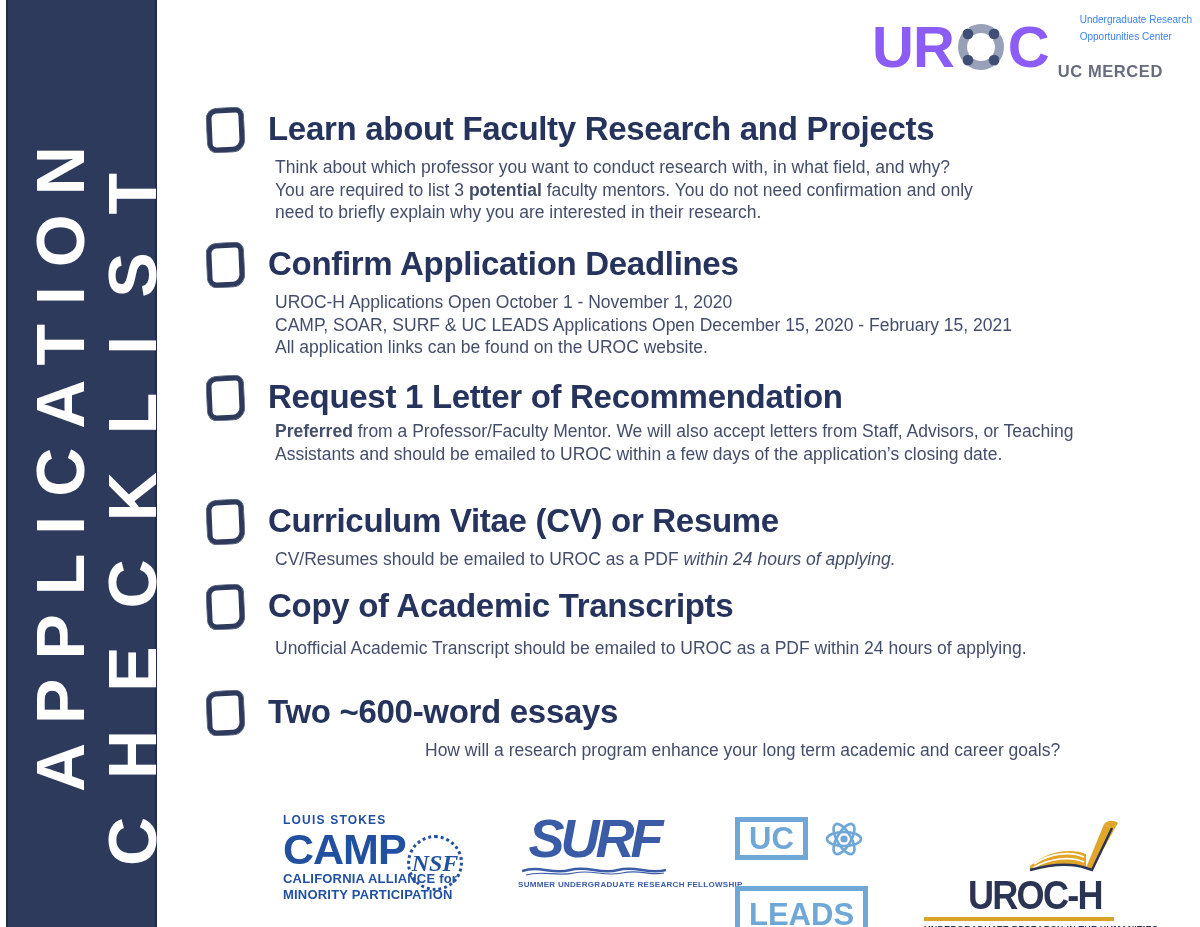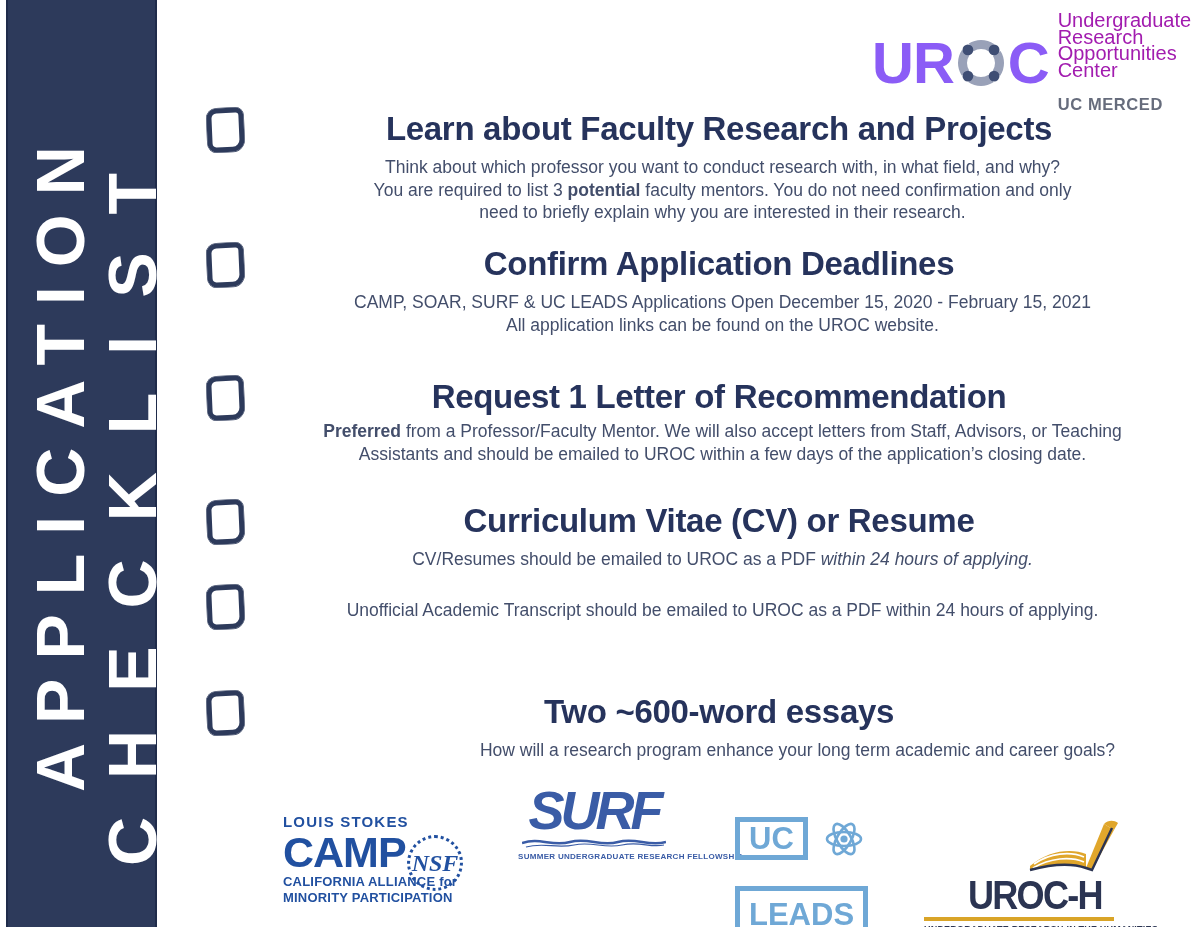--- a/index.html
+++ b/index.html
@@ -19,52 +19,52 @@
     color:#ffffff; font-weight:bold; white-space:nowrap; line-height:1;
   }
   .vword-1 { left:18px; top:792px; font-size:68px; letter-spacing:19px; }
   .vword-2 { left:90px; top:866px; font-size:68px; letter-spacing:38px; }
 
   
   .uroc-logo { position:absolute; left:872px; top:12px; display:flex; align-items:center; }
   .uroc-wordmark { display:flex; align-items:center; color:#8b5cf6; font-weight:bold; font-size:58px; letter-spacing:-1px; line-height:58px; }
   .uroc-ring { margin:0 1px; display:block; }
   .uroc-side { margin-left:9px; }
-  .uroc-tagline { font-size:20px; line-height:16.5px; color:#a21caf; }
+  .uroc-tagline { font-size:10px; line-height:16.5px; color:#3b82f6;margin-left:22px; }
   .uroc-campus { font-size:16.5px; font-weight:bold; color:#666c7c; letter-spacing:0.6px; margin-top:17px; }
 
   
-  .item { position:absolute; left:205px; width:965px;text-align:center; }
+  .item { position:absolute; left:205px; width:965px; }
   .cbx {
     position:absolute; left:2px; top:-2px; width:37px; height:44px;
     border:5px solid #2d3a5b; border-radius:10px 8px 12px 9px; transform:rotate(-2.5deg);
     box-shadow:0 0 0 0.5px #2d3a5b;
   }
   .title { margin-left:63px; font-size:33px; font-weight:bold; color:#26335c; letter-spacing:-0.3px; line-height:38px; }
   .body { margin-left:70px; margin-top:8px; font-size:17.5px; color:#434e6b; line-height:22.5px; }
   .body b { font-weight:bold; }
   .body i { font-style:italic; }
   .indent { padding-left:150px; }
   .it-1 { top:110px; } .it-2 { top:245px; } .it-3 { top:378px; }
   .it-4 { top:502px; } .it-5 { top:587px; } .it-6 { top:693px; }
   .it-3 .body { margin-top:4px; } .it-5 .body { margin-top:12px; }
 
   
   .camp { position:absolute; left:283px; top:813px; color:#2150a0; }
-  .camp-pre { font-size:15px; font-weight:bold; letter-spacing:1.2px; }
+  .camp-pre { font-size:12px; font-weight:bold; letter-spacing:1.2px; }
   .camp-name { position:relative; font-size:43px; font-weight:bold; letter-spacing:-1px; line-height:44px; width:125px; }
   .camp-sun { position:absolute; left:4px; top:10px; width:25px; height:25px; border-radius:50%; z-index:0;
     background:linear-gradient(180deg,#f6a83c 0%,#f6a83c 45%,#cf3b2f 45%,#cf3b2f 62%,#2a4f9e 62%,#2a4f9e 100%); }
   .camp-name span { position:relative; z-index:1; }
   .camp-sub { font-size:13px; font-weight:bold; line-height:15.5px; letter-spacing:0.2px; }
   .nsf { position:absolute; left:407px; top:835px; width:56px; height:56px;
     border:3px dotted #2150a0; border-radius:50%; display:flex; align-items:center; justify-content:center; }
   .nsf-label { font-family:"Liberation Serif","DejaVu Serif",serif; font-weight:bold; font-style:italic; font-size:24px; color:#2150a0; }
 
-  .surf { position:absolute; left:518px; top:784px; width:152px; text-align:center; color:#3a5ca6; }
+  .surf { position:absolute; left:518px; top:812px; width:152px; text-align:center; color:#3a5ca6; }
   .surf-name { font-size:54px; font-weight:bold; font-style:italic; letter-spacing:-4px; line-height:52px; }
   .surf-wave { display:block; margin:0 auto; }
   .surf-caption { font-size:8px; letter-spacing:0.3px; margin-top:4px; white-space:nowrap; font-weight:bold; }
 
   .ucleads { position:absolute; left:735px; top:817px; color:#6fa8d6; }
   .uc-row { display:flex; align-items:center; }
   .uc-box { border:5px solid #6fa8d6; padding:0 9px; font-size:31px; font-weight:bold; line-height:33px; }
   .atom { margin-left:13px; display:block; }
   .leads-box { display:inline-block; border:5px solid #6fa8d6; margin-top:26px; padding:7px 9px; font-size:31px; font-weight:bold; line-height:33px; }
 
@@ -111,20 +111,21 @@
       <div><span>Think about which professor you want to conduct research with, in what field, and why?</span></div>
       <div><span>You are required to list 3 </span><b>potential</b><span> faculty mentors. You do not need confirmation and only</span></div>
       <div><span>need to briefly explain why you are interested in their research.</span></div>
     </div>
   </div>
 
   <div class="item it-2">
     <span class="cbx"></span>
     <div class="title">Confirm Application Deadlines</div>
     <div class="body">
+      <div><span>UROC-H Applications Open October 1 - November 1, 2020</span></div>
       <div><span>CAMP, SOAR, SURF &amp; UC LEADS Applications Open December 15, 2020 - February 15, 2021</span></div>
       <div><span>All application links can be found on the UROC website.</span></div>
     </div>
   </div>
 
   <div class="item it-3">
     <span class="cbx"></span>
     <div class="title">Request 1 Letter of Recommendation</div>
     <div class="body">
       <div><b>Preferred</b><span> from a Professor/Faculty Mentor. We will also accept letters from Staff, Advisors, or Teaching</span></div>
@@ -135,20 +136,21 @@
   <div class="item it-4">
     <span class="cbx"></span>
     <div class="title">Curriculum Vitae (CV) or Resume</div>
     <div class="body">
       <div><span>CV/Resumes should be emailed to UROC as a PDF </span><i>within 24 hours of applying.</i></div>
     </div>
   </div>
 
   <div class="item it-5">
     <span class="cbx"></span>
+    <div class="title">Copy of Academic Transcripts</div>
     <div class="body">
       <div><span>Unofficial Academic Transcript should be emailed to UROC as a PDF within 24 hours of applying.</span></div>
     </div>
   </div>
 
   <div class="item it-6">
     <span class="cbx"></span>
     <div class="title">Two ~600-word essays</div>
     <div class="body">
       <div class="indent"><span>How will a research program enhance your long term academic and career goals?</span></div>

